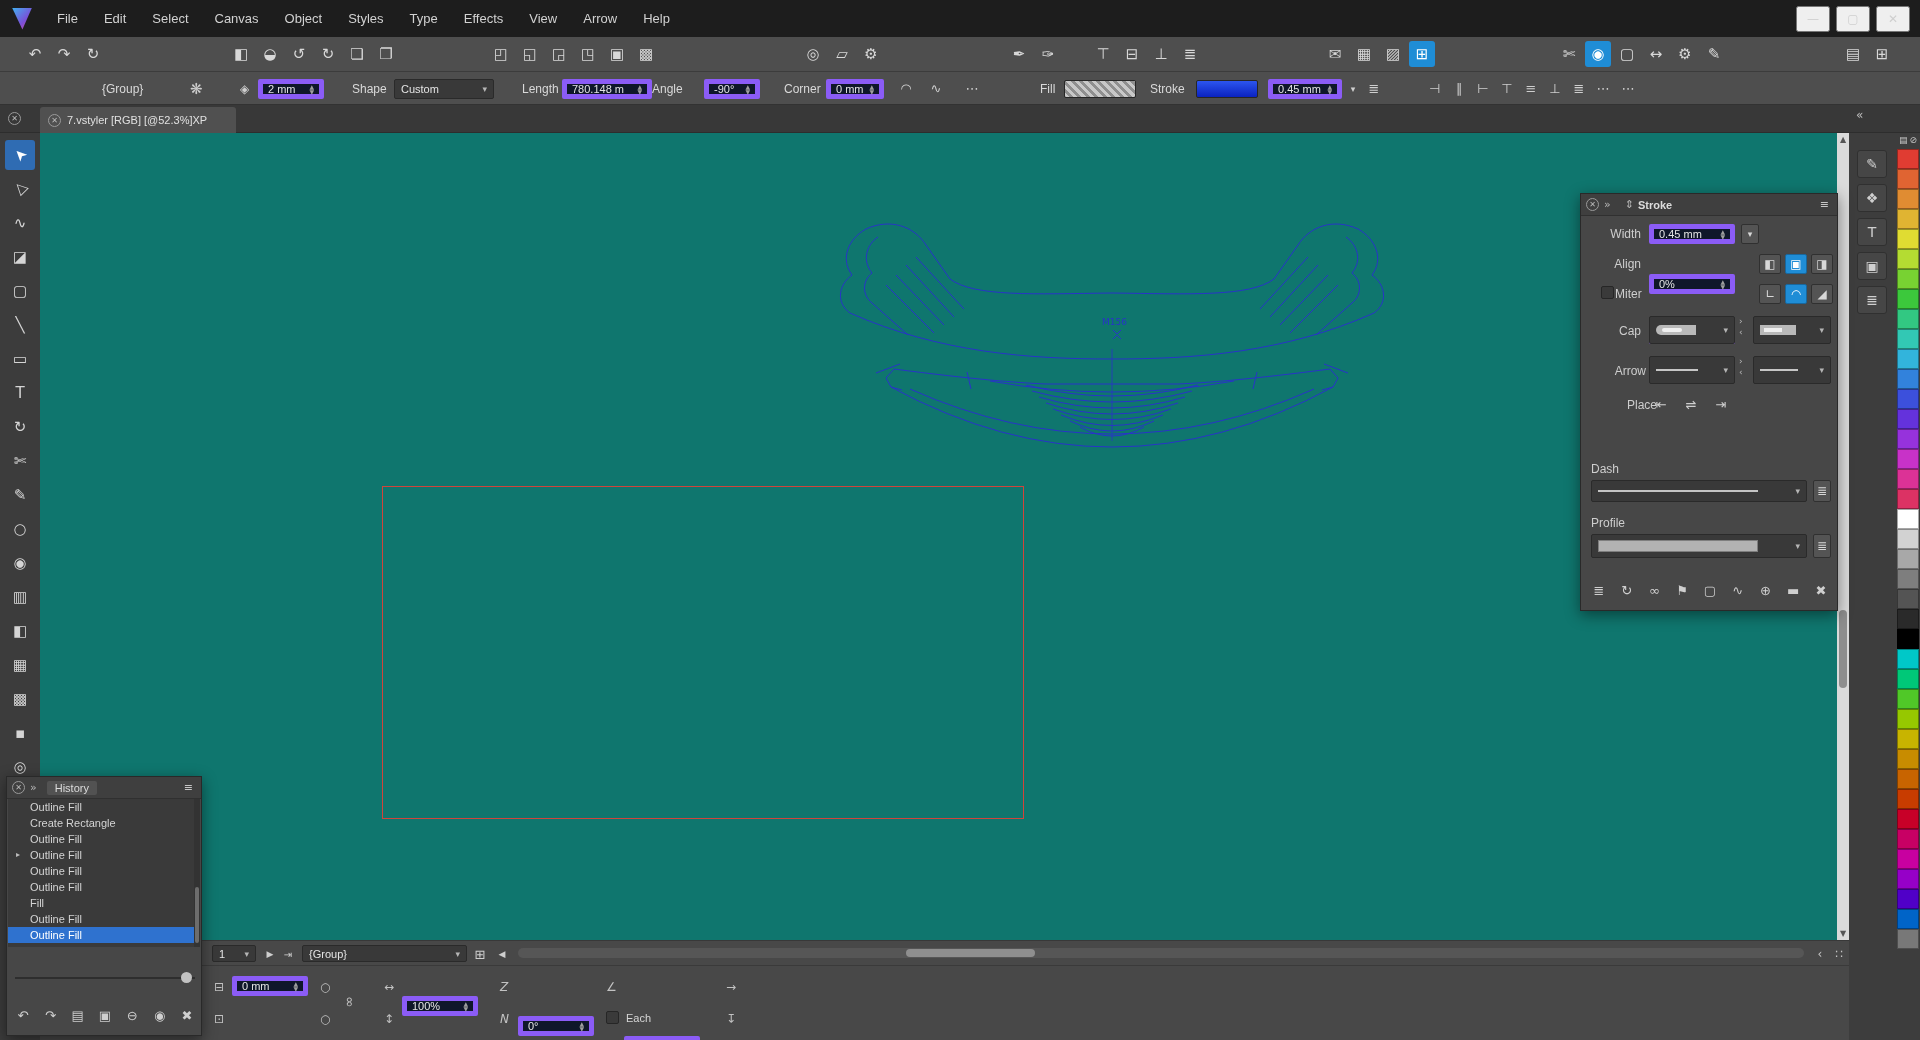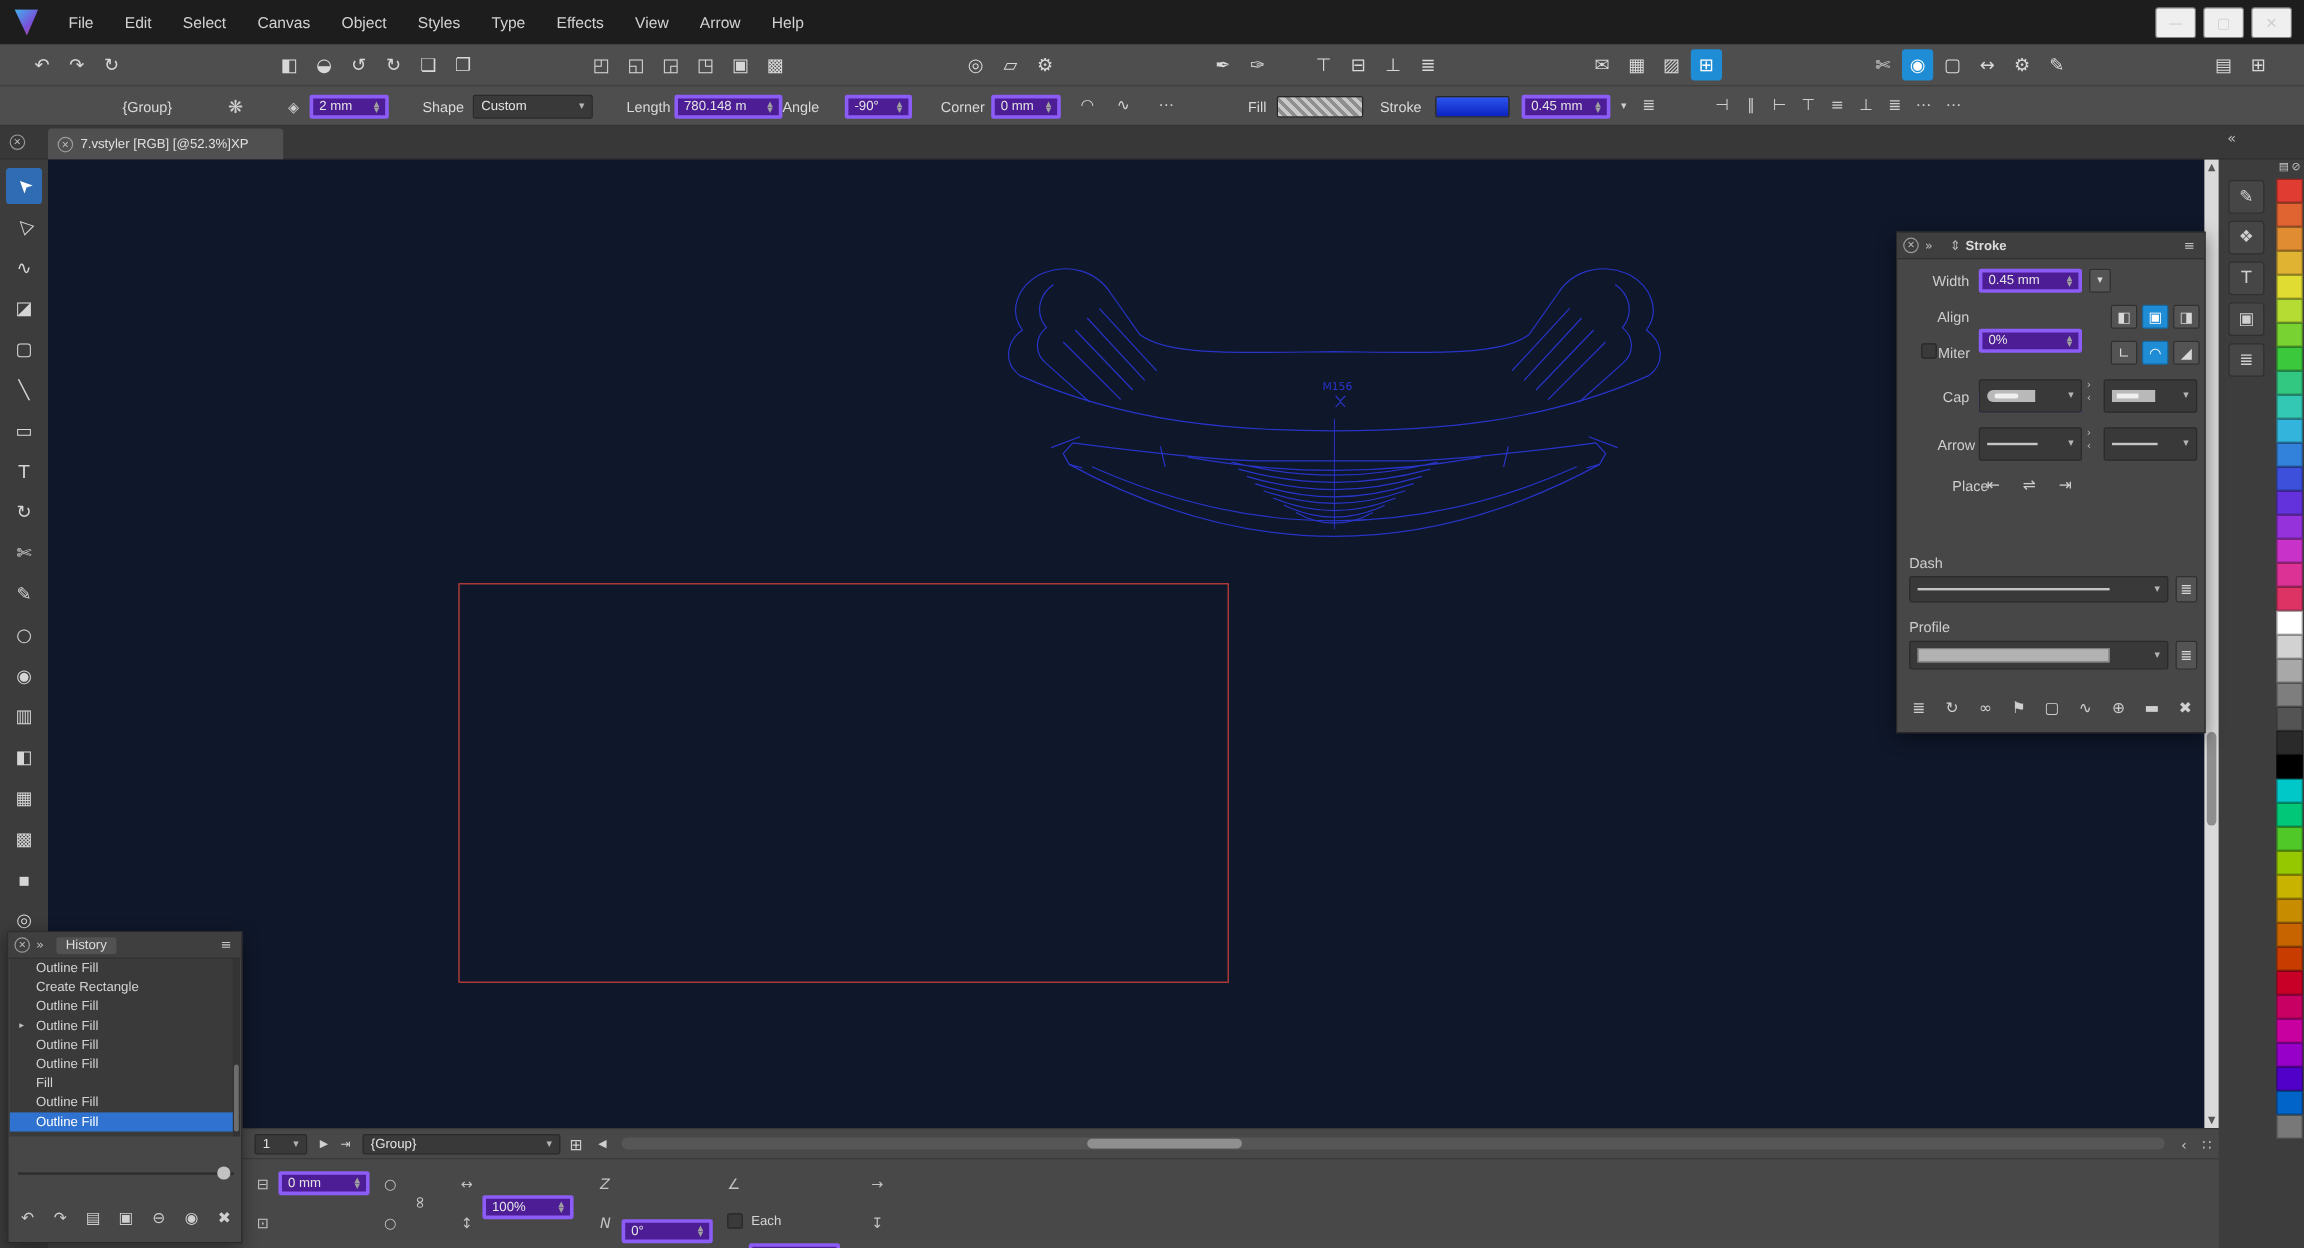--- a/index.html
+++ b/index.html
@@ -18,21 +18,21 @@
   .win-btn{width:34px;height:26px;display:flex;align-items:center;justify-content:center;color:#cfcfcf;font-size:12px;}
   
   .toolbar{left:0;top:37px;width:1920px;height:35px;background:#4e4e4e;border-bottom:1px solid #3c3c3c;}
   .tgroup{position:absolute;top:4px;display:flex;gap:3px;}
   .tbtn{width:26px;height:26px;display:flex;align-items:center;justify-content:center;background:transparent;
         border:none;color:#d8d8d8;font-size:15px;border-radius:3px;padding:0;}
   .tbtn.active{background:#1f8dd6;color:#fff;}
   .propsbar{left:0;top:72px;width:1920px;height:33px;background:#4e4e4e;border-bottom:1px solid #323232;}
   .pb{position:absolute;top:0;height:33px;display:flex;align-items:center;gap:4px;}
   .pb-label{font-size:12px;color:#d9d9d9;}
-  .field{background:#4c1d95;border:3px solid #8b5cf6;color:#e4e4e4;font-size:11px;height:20px;
+  .field{background:#0f172a;border:5px solid #8b5cf6;color:#e4e4e4;font-size:11px;height:20px;
          display:flex;align-items:center;padding:0 5px;border-radius:2px;position:relative;}
   .field .val{flex:1;white-space:nowrap;}
   .stepper{display:flex;flex-direction:column;justify-content:center;margin-left:4px;color:#9f9f9f;
            font-size:6px;line-height:5px;font-family:"DejaVu Sans",sans-serif;}
   .select{background:#393939;border:1px solid #2a2a2a;color:#e4e4e4;font-size:11px;height:20px;
           display:flex;align-items:center;padding:0 6px;border-radius:2px;gap:6px;}
   .select .caret{margin-left:auto;font-size:9px;color:#b5b5b5;font-family:"DejaVu Sans",sans-serif;}
   .swatch-box{height:18px;border:1px solid #262626;border-radius:2px;}
   .mini-btn{width:20px;height:20px;display:flex;align-items:center;justify-content:center;color:#cfcfcf;
             font-size:13px;background:transparent;border:none;padding:0;}
@@ -43,21 +43,21 @@
   .circle-x{width:13px;height:13px;border-radius:50%;border:1px solid #9a9a9a;color:#bbb;font-size:8px;
             display:flex;align-items:center;justify-content:center;font-family:"DejaVu Sans",sans-serif;}
   
   .tools{left:0;top:133px;width:40px;height:907px;background:#3c3c3c;display:flex;flex-direction:column;
          align-items:center;padding-top:7px;gap:4px;}
   .tool{width:30px;height:30px;display:flex;align-items:center;justify-content:center;color:#d5d5d5;
         font-size:15px;border-radius:3px;background:transparent;border:none;padding:0;}
   .tool.active{background:#2f6cb3;color:#fff;}
   .tool.rot span{display:inline-block;transform:rotate(-135deg);}
   
-  .canvas{left:40px;top:133px;width:1797px;height:807px;background:#0f172a;overflow:hidden;}
+  .canvas{left:40px;top:133px;width:1797px;height:807px;background:#0f766e;overflow:hidden;}
   .redrect{position:absolute;left:342px;top:353px;width:642px;height:333px;border:1px solid #d0443b;}
   .vscroll{left:1837px;top:133px;width:12px;height:807px;background:#dadada;}
   .vthumb{position:absolute;left:2px;top:477px;width:8px;height:78px;background:#8e8e8e;border-radius:4px;}
   .varrow{position:absolute;left:0;width:12px;text-align:center;color:#555;font-size:8px;font-family:"DejaVu Sans",sans-serif;}
   
   .dockbg{left:1849px;top:133px;width:71px;height:907px;background:#3d3d3d;}
   .dock-icons{left:1852px;top:150px;width:40px;display:flex;flex-direction:column;gap:6px;align-items:center;}
   .dock-btn{width:30px;height:28px;display:flex;align-items:center;justify-content:center;color:#cfcfcf;
             font-size:14px;background:#464646;border:1px solid #303030;border-radius:3px;padding:0;}
   .collapse{left:1856px;top:108px;color:#bdbdbd;font-size:12px;}

